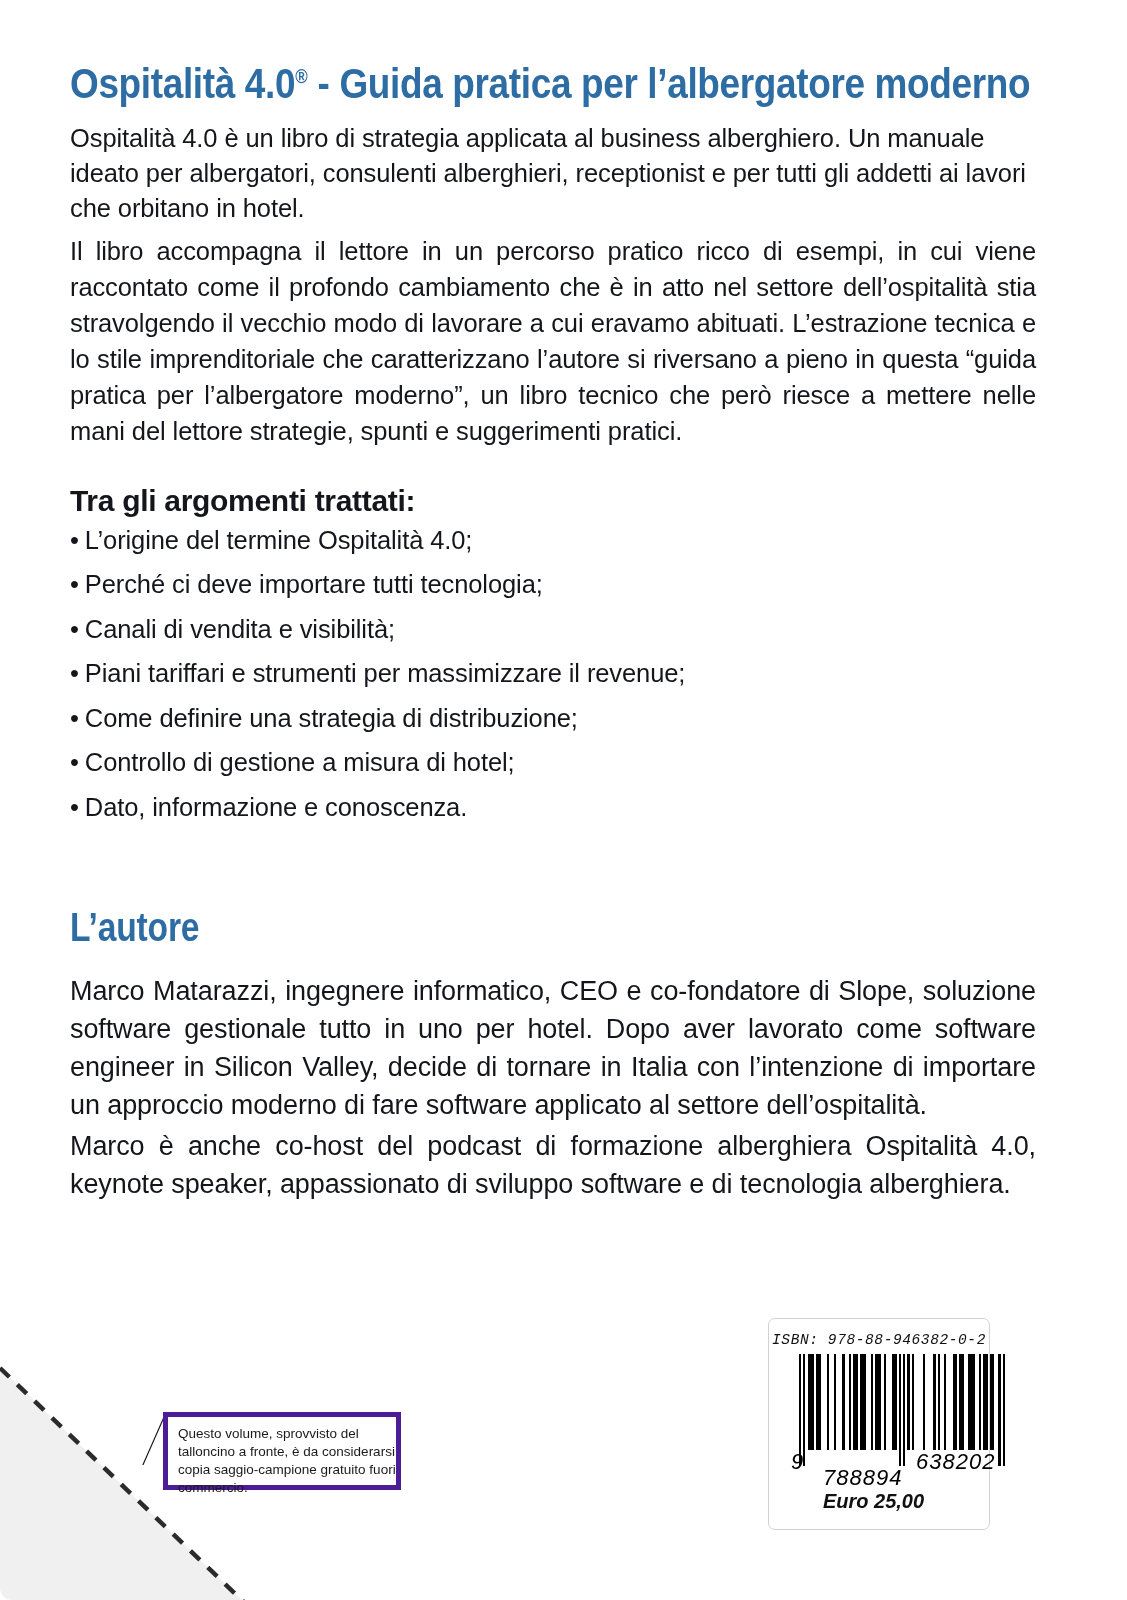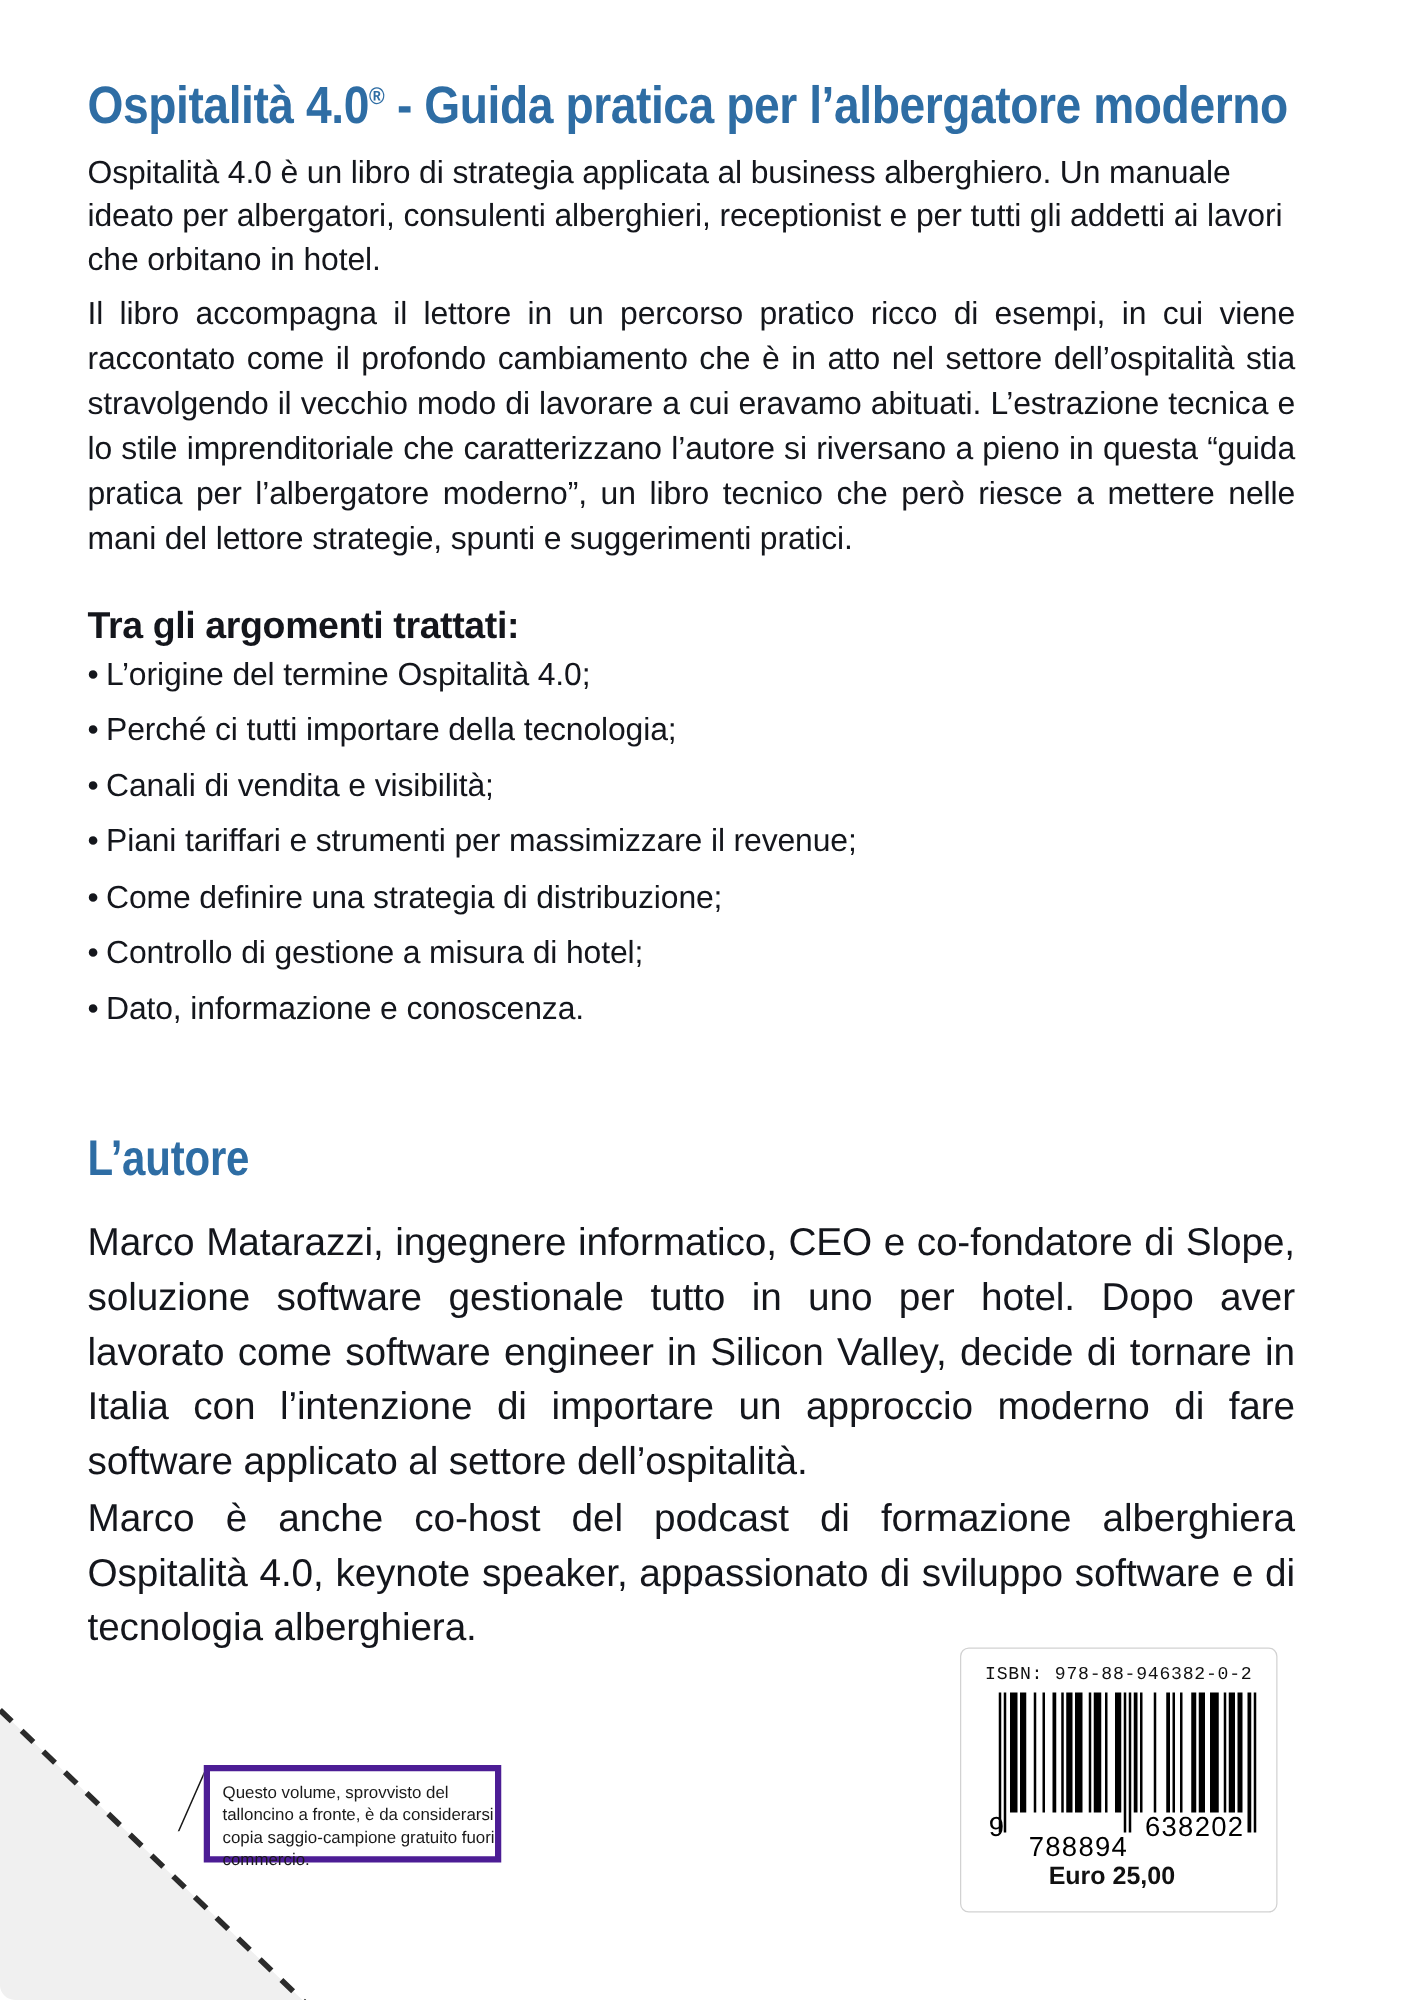--- a/index.html
+++ b/index.html
@@ -100,21 +100,21 @@
     font-weight: bold;
     font-size: 40px;
     color: #2e6da4;
     margin: 66px 0 22px 0;
     transform: scaleX(0.84);
     transform-origin: left center;
     letter-spacing: -0.2px;
   }
 
   .author-para {
-    font-size: 31px;
+    font-size: 27px;
     line-height: 1.41;
     text-align: justify;
     text-justify: inter-word;
     margin: 0;
     letter-spacing: -0.1px;
   }
   .author-para.last {
     margin-top: 2px;
   }
 
@@ -146,26 +146,27 @@
     width: 70px;
     height: 70px;
     pointer-events: none;
   }
 
   
   .barcode-box {
     position: absolute;
     left: 768px;
     top: 1318px;
-    width: 254px;
+    width: 222px;
     height: 212px;
     border: 1px solid #d2d2d2;
     border-radius: 7px;
     background: #ffffff;
     box-sizing: border-box;
+    font-style: italic;
   }
   .isbn-line {
     position: absolute;
     top: 13px;
     left: 0;
     right: 0;
     text-align: center;
     font-family: "Liberation Mono", "DejaVu Sans Mono", monospace;
     font-size: 14.5px;
     letter-spacing: 0.6px;
@@ -247,21 +248,21 @@
 
     <p class="lede">Ospitalità 4.0 è un libro di strategia applicata al business alberghiero.
 Un manuale ideato per albergatori, consulenti alberghieri, receptionist e per tutti gli addetti ai lavori che orbitano in hotel.</p>
 
     <p class="para-justified">Il libro accompagna il lettore in un percorso pratico ricco di esempi, in cui viene raccontato come il profondo cambiamento che è in atto nel settore dell’ospitalità stia stravolgendo il vecchio modo di lavorare a cui eravamo abituati. L’estrazione tecnica e lo stile imprenditoriale che caratterizzano l’autore si riversano a pieno in questa “guida pratica per l’albergatore moderno”, un libro tecnico che però riesce a mettere nelle mani del lettore strategie, spunti e suggerimenti pratici.</p>
 
     <h2 class="section-heading">Tra gli argomenti trattati:</h2>
 
     <ul class="topics">
       <li><span class="bullet">•</span><span>L’origine del termine Ospitalità 4.0;</span></li>
-      <li><span class="bullet">•</span><span>Perché ci tutti importare della tecnologia;</span></li>
+      <li><span class="bullet">•</span><span>Perché ci deve importare tutti tecnologia;</span></li>
       <li><span class="bullet">•</span><span>Canali di vendita e visibilità;</span></li>
       <li><span class="bullet">•</span><span>Piani tariffari e strumenti per massimizzare il revenue;</span></li>
       <li><span class="bullet">•</span><span>Come definire una strategia di distribuzione;</span></li>
       <li><span class="bullet">•</span><span>Controllo di gestione a misura di hotel;</span></li>
       <li><span class="bullet">•</span><span>Dato, informazione e conoscenza.</span></li>
     </ul>
 
     <h2 class="author-heading">L’autore</h2>
 
     <p class="author-para">Marco Matarazzi, ingegnere informatico, CEO e co-fondatore di Slope, soluzione software gestionale tutto in uno per hotel. Dopo aver lavorato come software engineer in Silicon Valley, decide di tornare in Italia con l’intenzione di importare un approccio moderno di fare software applicato al settore dell’ospitalità.</p>

